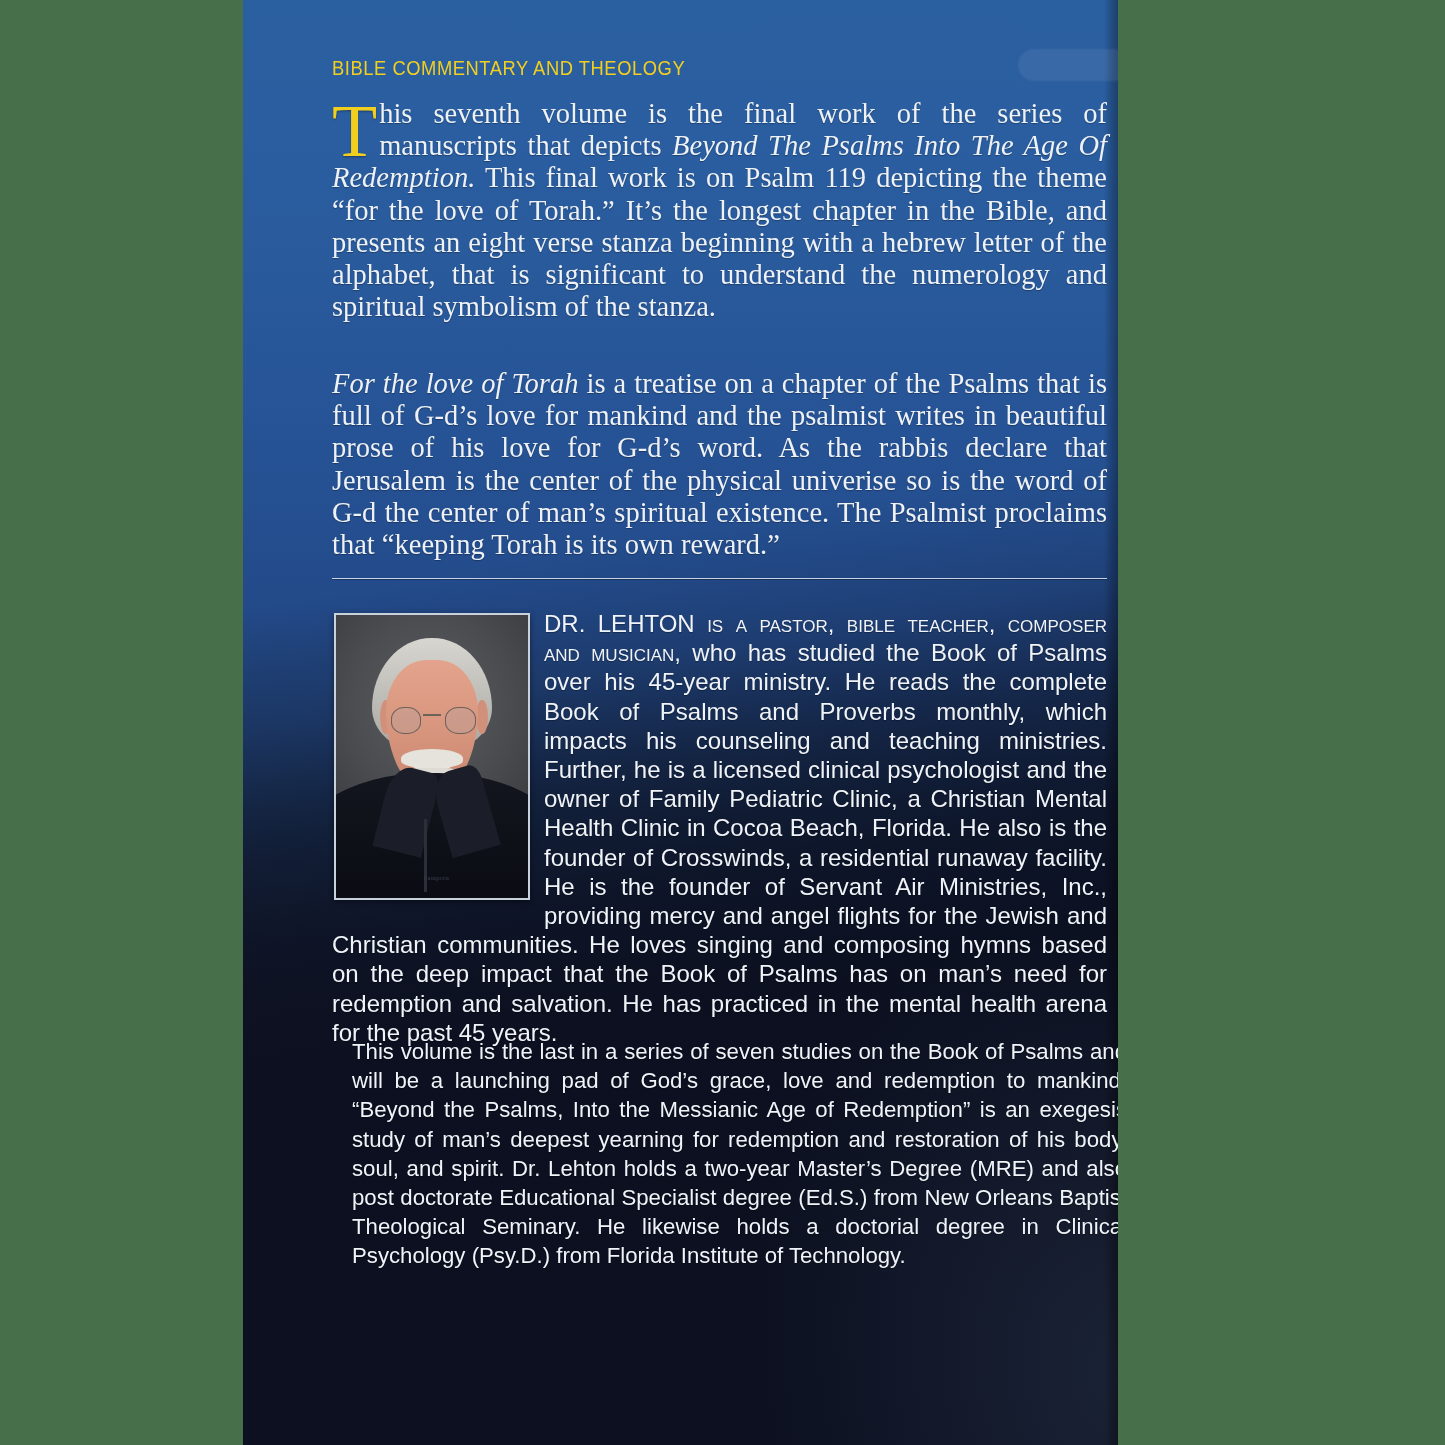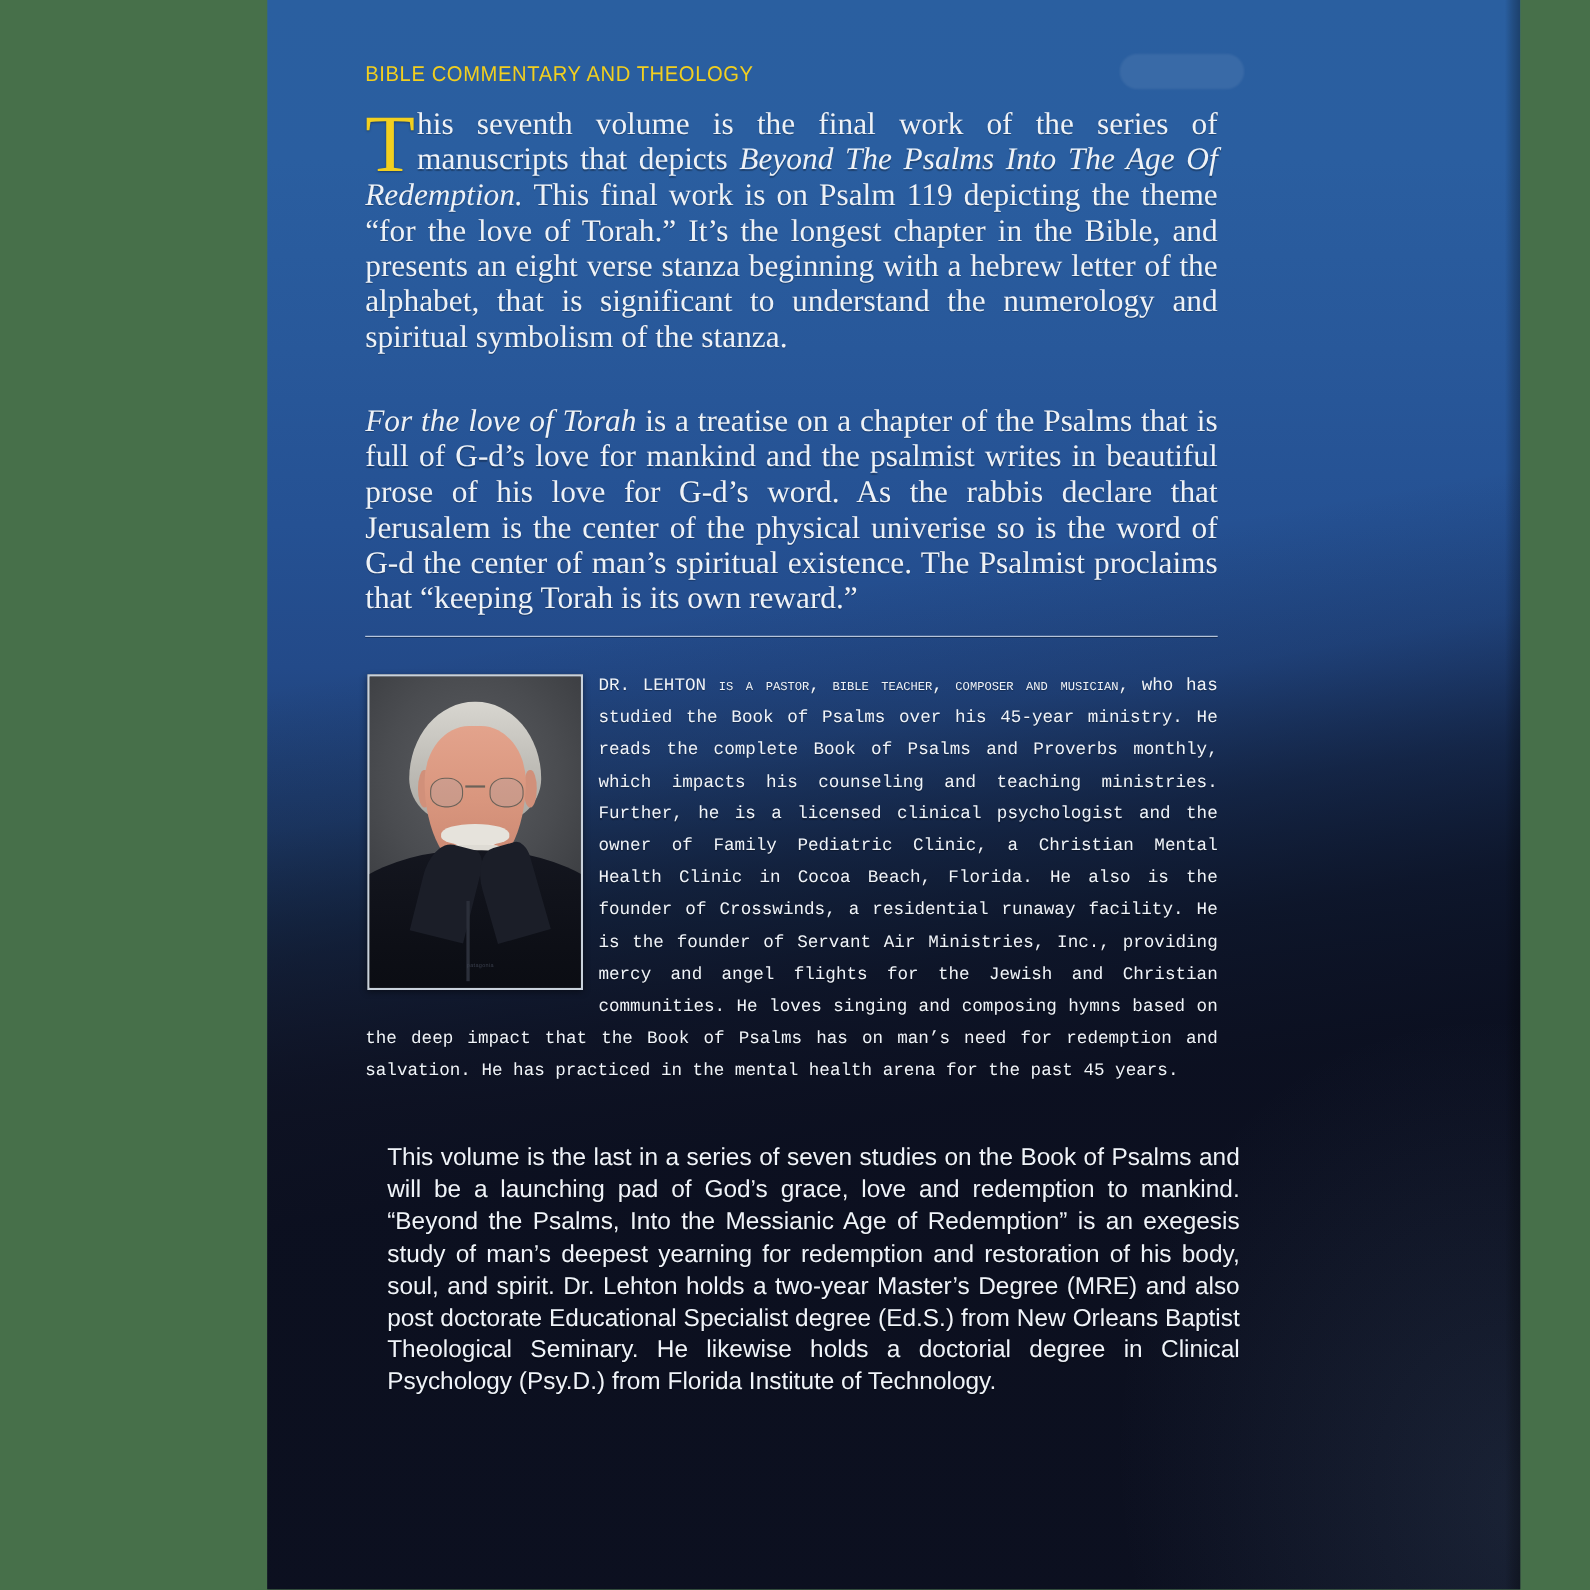--- a/index.html
+++ b/index.html
@@ -21,21 +21,21 @@
     width: 1445px;
     height: 1445px;
     background: #47704a;
   }
 
   
   #cover {
     position: absolute;
     left: 243px;
     top: 0;
-    width: 1139px;
+    width: 875px;
     height: 1445px;
     overflow: hidden;
     background:
       linear-gradient(170deg,
         rgba(255,255,255,0.00) 0%,
         rgba(255,255,255,0.00) 38%,
         rgba(10,14,30,0.18) 46%,
         rgba(10,14,30,0.55) 53%,
         rgba(10,14,30,0.80) 60%,
         rgba(10,14,30,0.92) 68%),
@@ -293,22 +293,22 @@
     color: #3a3f4d;
     letter-spacing: 0.3px;
   }
 
   
   .bio {
     position: absolute;
     top: 609px;
     left: 0;
     width: 775px;
-    font-family: Liberation Mono, monospace;
-    font-size: 16px;
+    font-family: Liberation Sans, sans-serif;
+    font-size: 24px;
     line-height: 29.2px;
     color: #f0f4f9;
     text-align: justify;
     text-shadow: 0 1px 1px rgba(0,0,0,0.32);
   }
   .bio .floatbox {
     float: left;
     width: 212px;
     height: 296px;
   }

